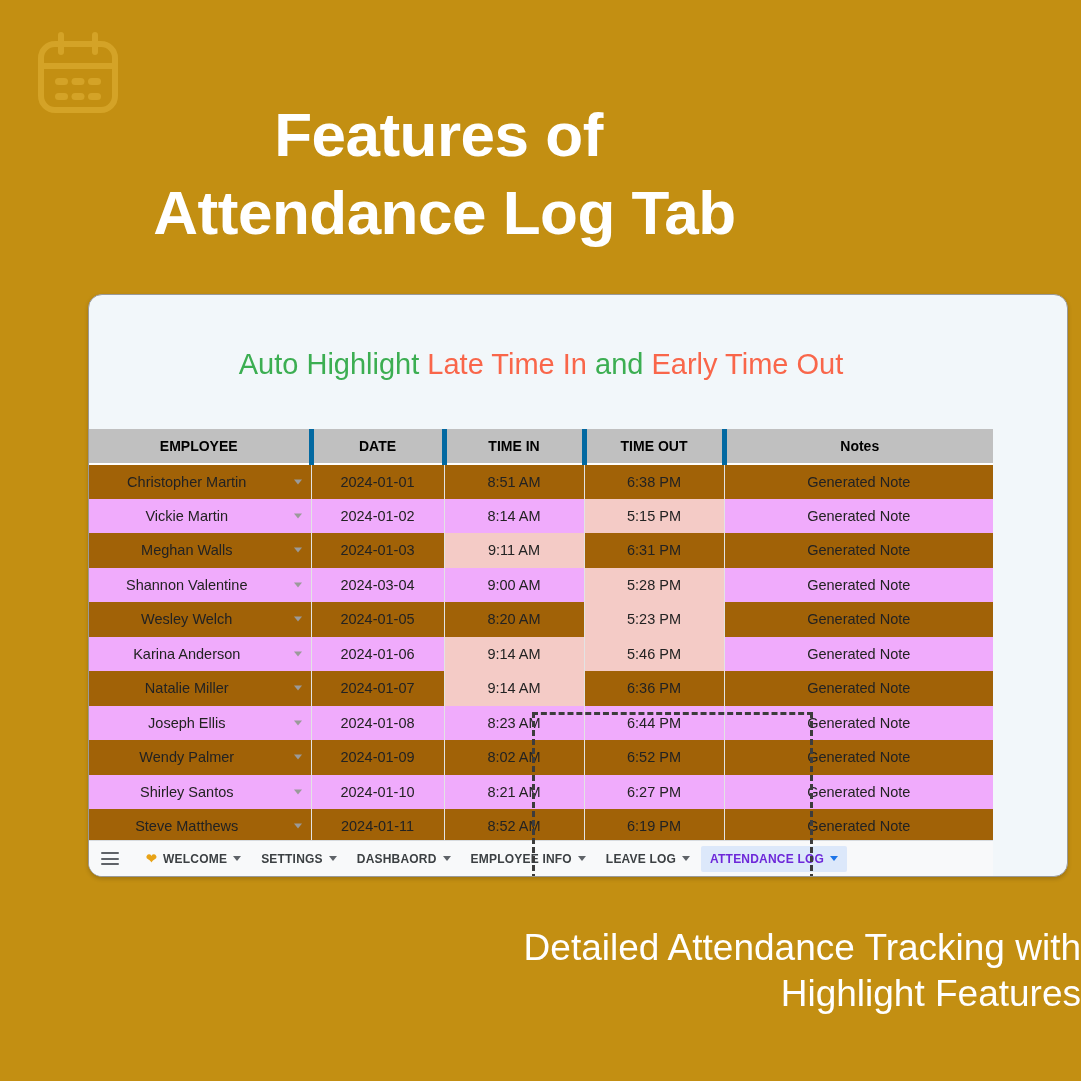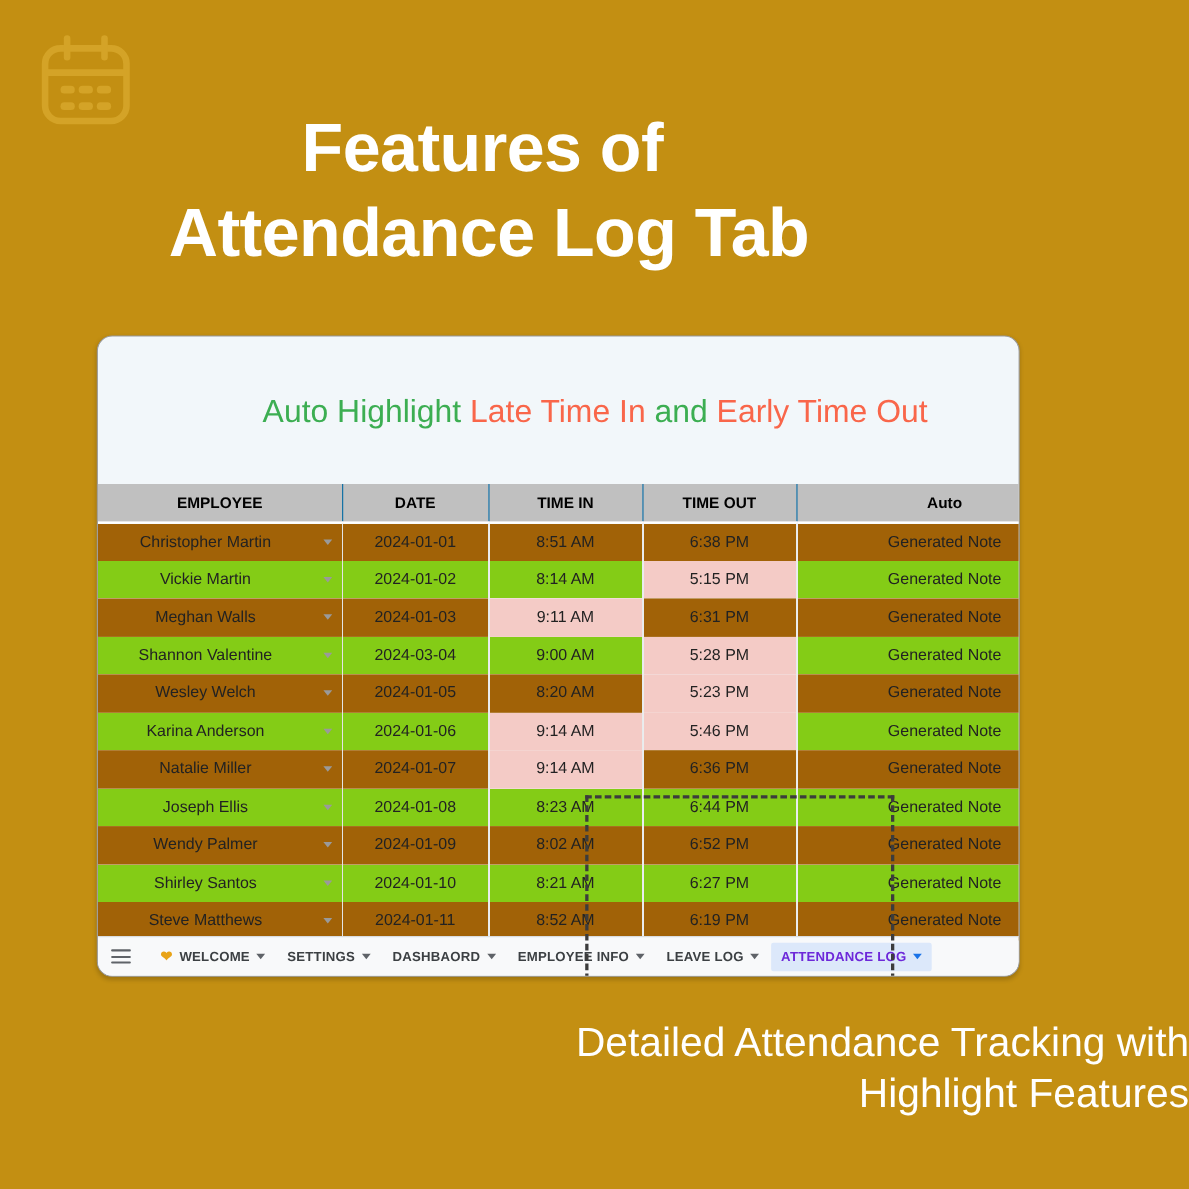--- a/index.html
+++ b/index.html
@@ -36,22 +36,22 @@
     font-weight: bold;
     line-height: 78px;
     letter-spacing: -0.5px;
   }
   .headline .l2 { display: block; padding-left: 12px; }
 
   
   .card {
     position: absolute;
     left: 88px;
-    top: 305px;
-    width: 839px;
+    top: 294px;
+    width: 980px;
     height: 583px;
     background: #f2f7fa;
     border-radius: 14px;
     border: 1px solid #9a9a9a;
     overflow: hidden;
     box-shadow: 0 2px 4px rgba(0,0,0,0.18);
   }
 
   .sheet-title {
     position: absolute;
@@ -82,37 +82,37 @@
   .grid col.c-out   { width: 140px; }
   .grid col.c-notes { width: 269px; }
 
   .grid th {
     height: 35px;
     background: #c0c0c0;
     color: #000000;
     font-size: 14px;
     font-weight: bold;
     text-align: center;
-    border-right: 1px solid #0369a1;
+    border-right: 5px solid #0369a1;
     border-bottom: 2px solid #ffffff;
   }
   .grid th:last-child { border-right: none; }
 
   .grid td {
     height: 34.5px;
     text-align: center;
     border-right: 1px solid #e3e3e3;
     vertical-align: middle;
     position: relative;
     font-size: 14.5px;
   }
   .grid td:last-child { border-right: none; }
 
   .grid tr.row-odd  td { background: #a16207; }
-  .grid tr.row-even td { background: #84cc16; }
+  .grid tr.row-even td { background: #f0abfc; }
 
   .grid td.hl { background: #f4cbc6 !important; }
 
   .emp-cell { padding-right: 26px; }
   .dd-caret {
     position: absolute;
     right: 9px;
     top: 50%;
     transform: translateY(-50%);
     width: 0; height: 0;
@@ -227,21 +227,21 @@
         <col class="c-in">
         <col class="c-out">
         <col class="c-notes">
     </colgroup>
     <thead>
       <tr>
         <th>EMPLOYEE</th>
         <th>DATE</th>
         <th>TIME IN</th>
         <th>TIME OUT</th>
-        <th>Auto</th>
+        <th>Notes</th>
       </tr>
     </thead>
     <tbody id="grid-body">
         <tr class="row-odd">
           <td><span class="emp-cell">Christopher Martin</span><span class="dd-caret"></span></td>
           <td>2024-01-01</td>
           <td>8:51 AM</td>
           <td>6:38 PM</td>
           <td>Generated Note</td>
         </tr>

